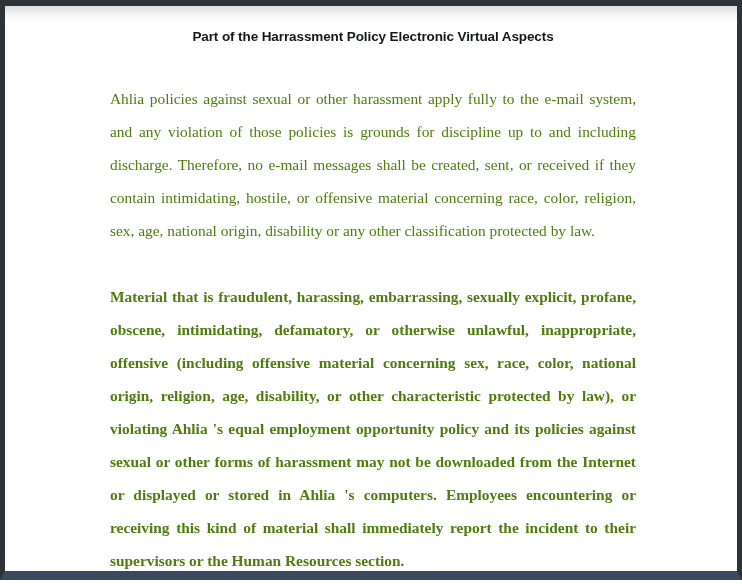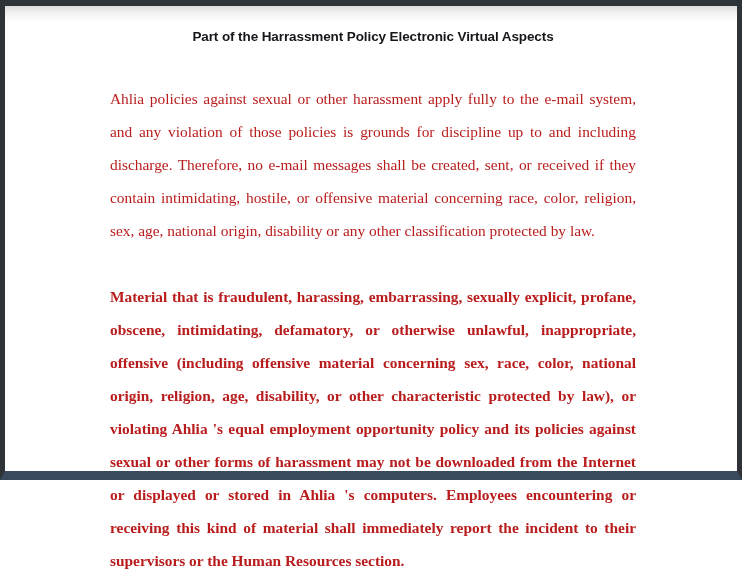--- a/index.html
+++ b/index.html
@@ -12,21 +12,21 @@
     background: #ffffff;
     font-family: "Liberation Serif", "DejaVu Serif", serif;
     overflow: hidden;
   }
 
   
   .page-frame {
     position: relative;
     box-sizing: border-box;
     width: 742px;
-    height: 480px;
+    height: 580px;
     background: #ffffff;
     border-left: 5px solid #2e3338;
     border-right: 5px solid #2e3338;
     border-top: 6px solid #2e3338;
     border-bottom: 9px solid #3a4a5e;
   }
 
   
   .top-sheen {
     position: absolute;
@@ -62,21 +62,21 @@
   .doc-body {
     margin-top: 37px;
   }
 
   .doc-paragraph {
     margin: 0 0 33px 0;
     text-align: justify;
     text-justify: inter-word;
     font-size: 15.4px;
     line-height: 33px;
-    color: #b91c1c;
+    color: #4d7c0f;
     -webkit-hyphens: none;
     hyphens: none;
   }
 
   .doc-paragraph:last-child {
     margin-bottom: 0;
     font-weight: bold;
   }
 </style>
 </head>

